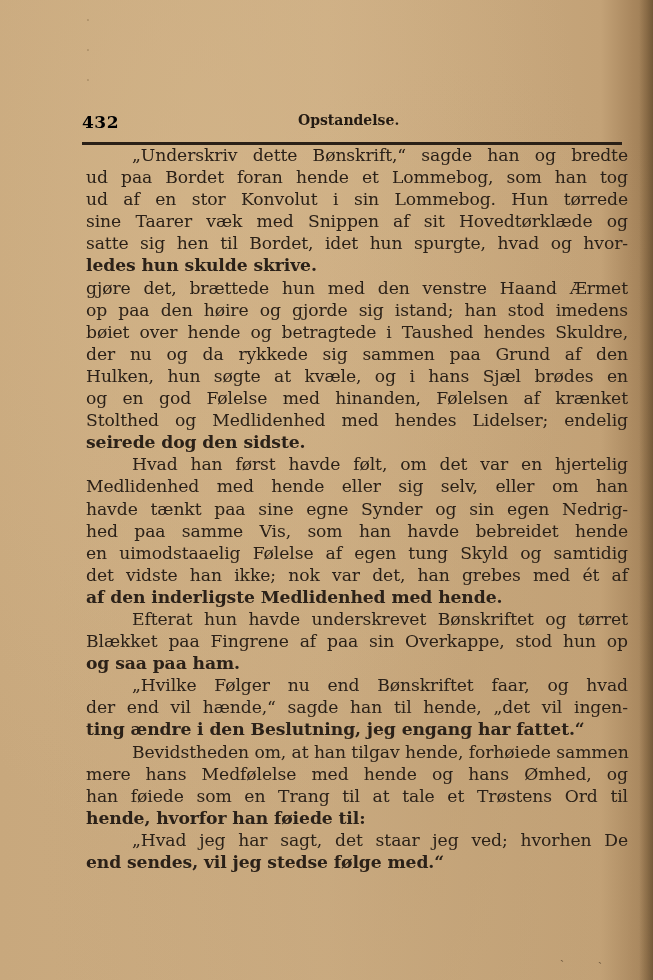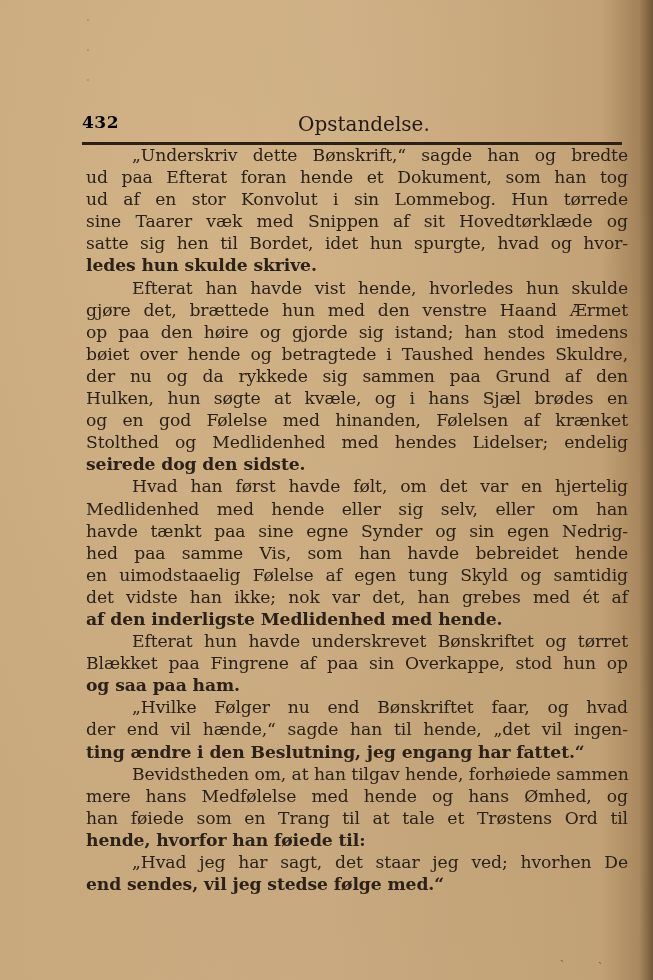--- a/index.html
+++ b/index.html
@@ -50,22 +50,22 @@
       top: 0;
       font-size: 17px;
       font-weight: bold;
       letter-spacing: 0.5px;
       color: #000000;
     }
     .running-title {
       position: absolute;
       left: 216px;
       top: 0;
-      font-size: 20px;
-      font-weight: normal;
+      font-size: 14px;
+      font-weight: bold;
       color: #231a12;
     }
     .header-rule {
       position: absolute;
       left: 82px;
       top: 142px;
       width: 540px;
       height: 3px;
       background: #2a2017;
     }
@@ -108,26 +108,25 @@
 </div>
 
 <div class="header">
   <span class="page-number">432</span>
   <span class="running-title">Opstandelse.</span>
 </div>
 <div class="header-rule"></div>
 
 <div class="text-block" id="text-block">
   <div class="line indent">„Underskriv dette Bønskrift,“ sagde han og bredte</div>
-  <div class="line">ud paa Efterat foran hende et Dokument, som han tog</div>
+  <div class="line">ud paa Bordet foran hende et Lommebog, som han tog</div>
   <div class="line">ud af en stor Konvolut i sin Lommebog. Hun tørrede</div>
   <div class="line">sine Taarer væk med Snippen af sit Hovedtørklæde og</div>
   <div class="line">satte sig hen til Bordet, idet hun spurgte, hvad og hvor-</div>
   <div class="line last">ledes hun skulde skrive.</div>
-  <div class="line indent">Efterat han havde vist hende, hvorledes hun skulde</div>
   <div class="line">gjøre det, brættede hun med den venstre Haand Ærmet</div>
   <div class="line">op paa den høire og gjorde sig istand; han stod imedens</div>
   <div class="line">bøiet over hende og betragtede i Taushed hendes Skuldre,</div>
   <div class="line">der nu og da rykkede sig sammen paa Grund af den</div>
   <div class="line">Hulken, hun søgte at kvæle, og i hans Sjæl brødes en</div>
   <div class="line">og en god Følelse med hinanden, Følelsen af krænket</div>
   <div class="line">Stolthed og Medlidenhed med hendes Lidelser; endelig</div>
   <div class="line last">seirede dog den sidste.</div>
   <div class="line indent">Hvad han først havde følt, om det var en hjertelig</div>
   <div class="line">Medlidenhed med hende eller sig selv, eller om han</div>

